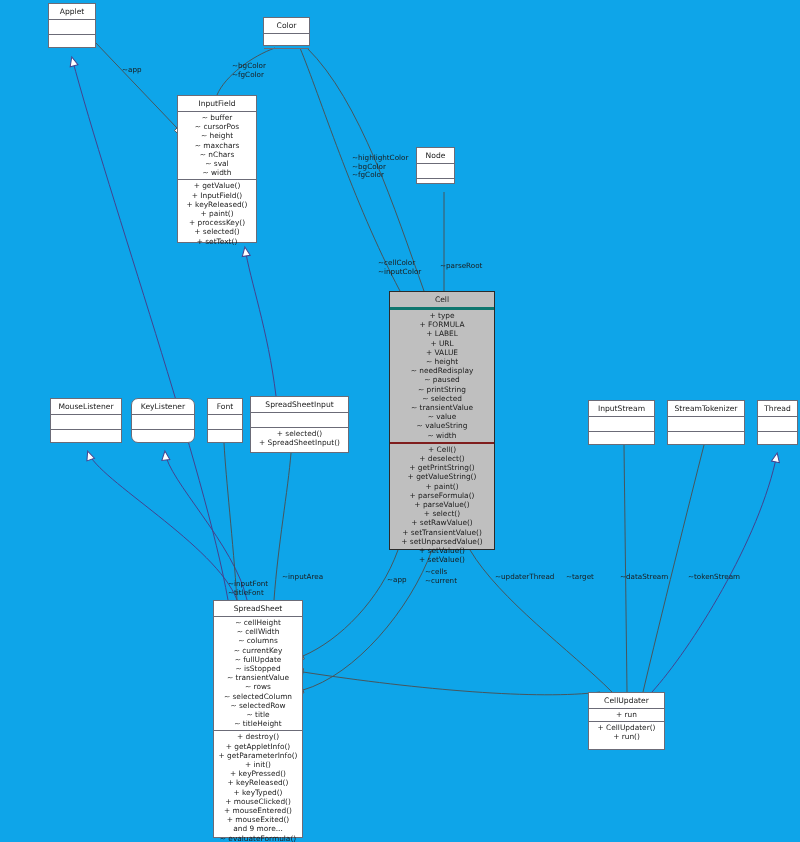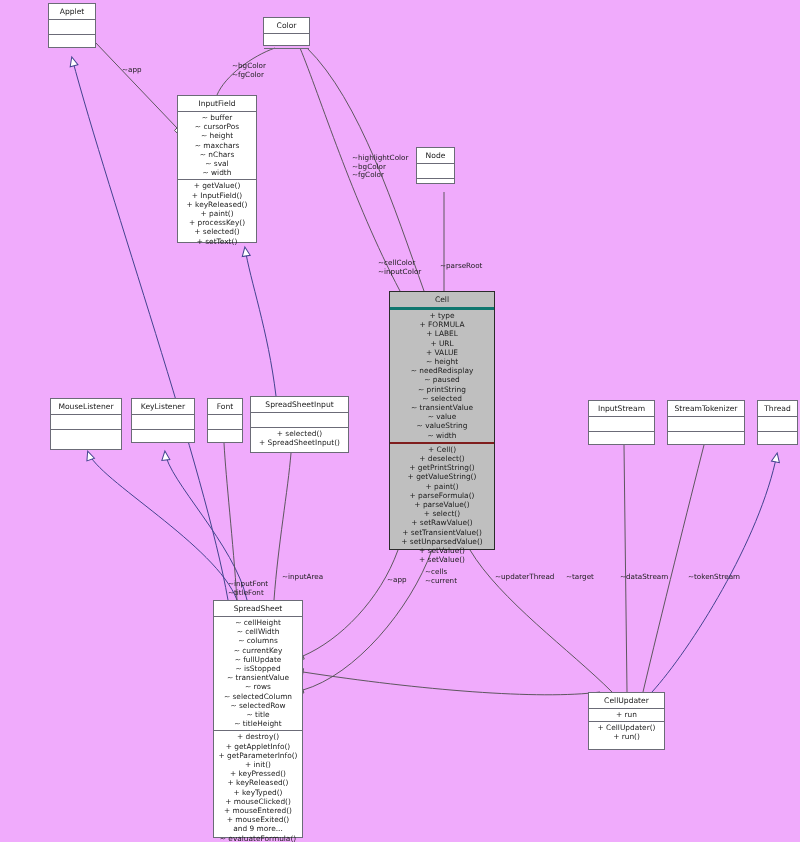--- a/index.html
+++ b/index.html
@@ -7,21 +7,21 @@
     padding: 0;
     background: #ffffff;
   }
   body {
     font-family: "DejaVu Sans", sans-serif;
   }
   #diagram {
     position: relative;
     width: 800px;
     height: 842px;
-    background: #f0abfc;
+    background: #0ea5e9;
     overflow: hidden;
   }
   #edges {
     position: absolute;
     left: 0;
     top: 0;
     width: 800px;
     height: 842px;
     pointer-events: none;
   }
@@ -191,26 +191,26 @@
           <span class="row">+ parseFormula()</span>
           <span class="row">+ parseValue()</span>
           <span class="row">+ select()</span>
           <span class="row">+ setRawValue()</span>
           <span class="row">+ setTransientValue()</span>
           <span class="row">+ setUnparsedValue()</span>
           <span class="row">+ setValue()</span>
           <span class="row">+ setValue()</span>
         </div>
       </div>
-      <div class="uml-class" style="left: 50px; top: 398px; width: 72px; height: 52px;">
+      <div class="uml-class" style="left: 50px; top: 398px; width: 72px; height: 45px;">
         <div class="uml-title">MouseListener</div>
         <div class="uml-attrs empty"></div>
         <div class="uml-ops empty"></div>
       </div>
-      <div class="uml-class" style="left: 131px; top: 398px; width: 64px; height: 45px;">
+      <div class="uml-class" style="left: 131px; top: 398px; width: 64px; height: 45px; border-radius: 7px;">
         <div class="uml-title">KeyListener</div>
         <div class="uml-attrs empty"></div>
         <div class="uml-ops empty"></div>
       </div>
       <div class="uml-class" style="left: 207px; top: 398px; width: 36px; height: 45px;">
         <div class="uml-title">Font</div>
         <div class="uml-attrs empty"></div>
         <div class="uml-ops empty"></div>
       </div>
       <div class="uml-class" style="left: 250px; top: 396px; width: 99px; height: 57px;">

